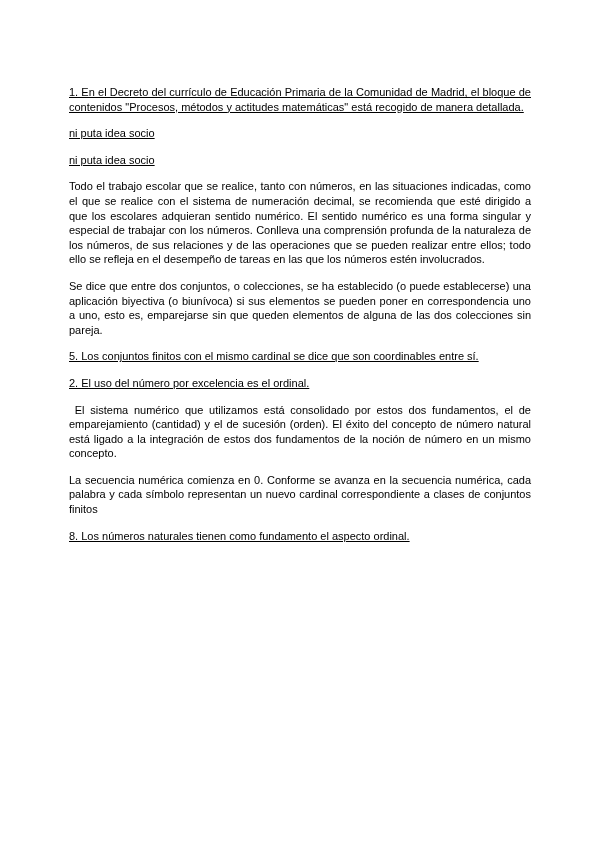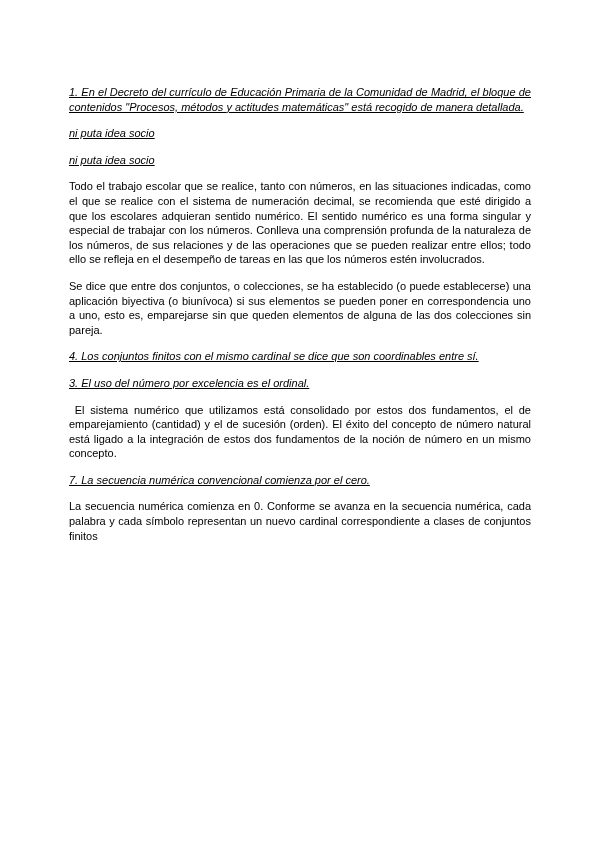--- a/index.html
+++ b/index.html
@@ -23,30 +23,29 @@
     line-height: 14.6px;
     color: #000000;
     text-align: justify;
   }
   .page p {
     margin: 0 0 12px 0;
     padding: 0;
   }
   .page p.u {
     text-decoration: underline;
-    font-style: italic;
   }
 </style>
 </head>
 <body>
 
 <div class="page">
   <p class="u">1. En el Decreto del currículo de Educación Primaria de la Comunidad de Madrid, el bloque de contenidos "Procesos, métodos y actitudes matemáticas" está recogido de manera detallada.</p>
   <p class="u">ni puta idea socio</p>
   <p class="u">ni puta idea socio</p>
   <p>Todo el trabajo escolar que se realice, tanto con números, en las situaciones indicadas, como el que se realice con el sistema de numeración decimal, se recomienda que esté dirigido a que los escolares adquieran sentido numérico. El sentido numérico es una forma singular y especial de trabajar con los números. Conlleva una comprensión profunda de la naturaleza de los números, de sus relaciones y de las operaciones que se pueden realizar entre ellos; todo ello se refleja en el desempeño de tareas en las que los números estén involucrados.</p>
   <p>Se dice que entre dos conjuntos, o colecciones, se ha establecido (o puede establecerse) una aplicación biyectiva (o biunívoca) si sus elementos se pueden poner en correspondencia uno a uno, esto es, emparejarse sin que queden elementos de alguna de las dos colecciones sin pareja.</p>
-  <p class="u">4. Los conjuntos finitos con el mismo cardinal se dice que son coordinables entre sí.</p>
-  <p class="u">3. El uso del número por excelencia es el ordinal.</p>
+  <p class="u">5. Los conjuntos finitos con el mismo cardinal se dice que son coordinables entre sí.</p>
+  <p class="u">2. El uso del número por excelencia es el ordinal.</p>
   <p>&nbsp;El sistema numérico que utilizamos está consolidado por estos dos fundamentos, el de emparejamiento (cantidad) y el de sucesión (orden). El éxito del concepto de número natural está ligado a la integración de estos dos fundamentos de la noción de número en un mismo concepto.</p>
-  <p class="u">7. La secuencia numérica convencional comienza por el cero.</p>
   <p>La secuencia numérica comienza en 0. Conforme se avanza en la secuencia numérica, cada palabra y cada símbolo representan un nuevo cardinal correspondiente a clases de conjuntos finitos</p>
+  <p class="u">8. Los números naturales tienen como fundamento el aspecto ordinal.</p>
 </div>
 
 </body></html>

